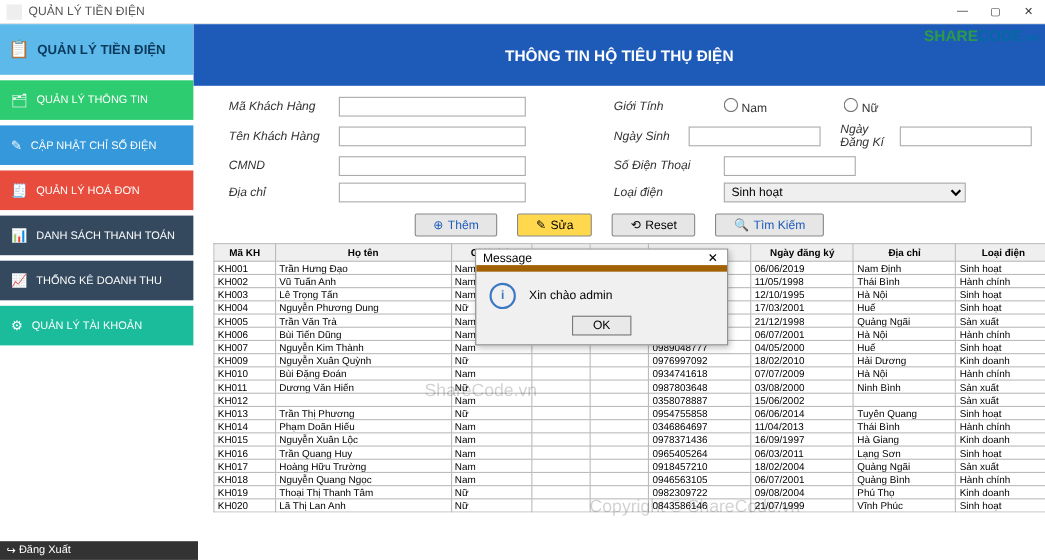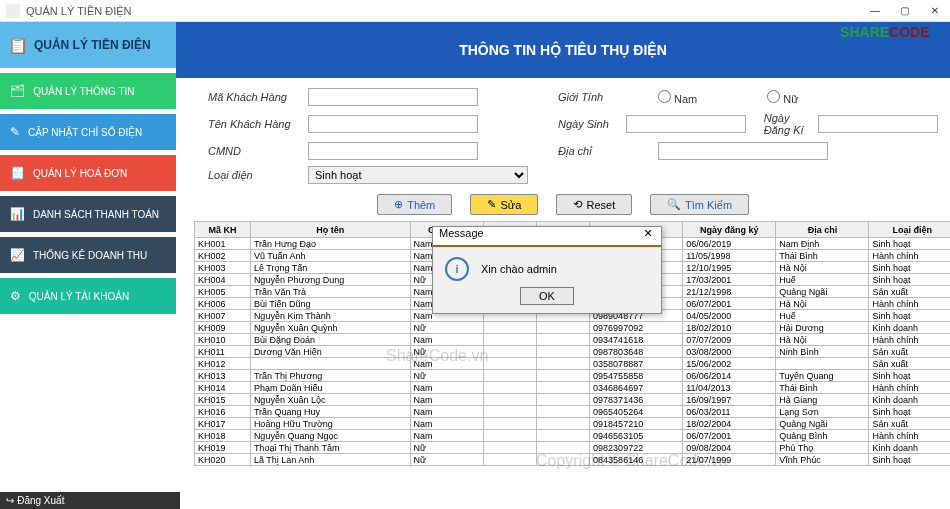--- a/index.html
+++ b/index.html
@@ -16,42 +16,42 @@
   .navgap { height: 5px; }
   .green { background: #2ecc71; }
   .blue  { background: #3498db; }
   .red   { background: #e74c3c; }
   .grey  { background: #34495e; }
   .teal  { background: #1abc9c; }
   .navitem .ni { margin-right: 8px; font-size: 12px; }
   .main { flex: 1; position: relative; background: #fff; }
   .header-band { background: #1e5bb8; color: #fff; height: 56px; display: flex; align-items: center; justify-content: center; font-size: 14px; font-weight: 700; }
   .logo-share { position: absolute; top: 2px; right: 6px; font-size: 14px; font-weight: 700; }
-  .logo-share .s { color: #2a9b47; } .logo-share .c { color: #7f1d1d; } .logo-share .v { color: #036aa8; font-size: 10px; }
+  .logo-share .s { color: #2a9b47; } .logo-share .c { color: #0369a1; } .logo-share .v { color: #036aa8; font-size: 10px; }
   .form-area { padding: 10px 12px 6px 32px; display: grid; grid-template-columns: 330px 380px; column-gap: 20px; row-gap: 6px; font-size: 11px; color: #333; }
   .frow { display: flex; align-items: center; }
   .frow label { width: 100px; font-style: italic; }
   .frow input[type=text], .frow select { border: 1px solid #aaa; height: 18px; font-size: 11px; padding: 0 2px; }
   .frow input.wide { width: 170px; }
   .frow input.med  { width: 120px; }
   .frow select { width: 220px; }
   .radio-lbl { margin-right: 70px; }
   .btnrow { display: flex; gap: 18px; justify-content: center; padding: 4px 0 6px 0; }
   .btn { font-size: 11px; padding: 3px 16px; border: 1px solid #888; border-radius: 2px; background: #e6e6e6; display: flex; align-items: center; gap: 4px; cursor: pointer; }
   .btn.blueb { color: #1e5bb8; }
   .btn.yellb { background: #ffd84d; }
   .grid { margin: 0 18px; font-size: 9px; border-collapse: collapse; width: calc(100% - 12px); }
   .grid th, .grid td { border: 1px solid #bbb; padding: 0 3px; white-space: nowrap; overflow: hidden; text-overflow: ellipsis; }
   .grid th { background: #efefef; font-weight: 700; text-align: center; height: 16px; }
   .grid td { height: 12px; }
   .grid-wrap { max-height: 248px; overflow: hidden; }
   .footer { position: absolute; left: 0; bottom: 0; height: 17px; width: 180px; background: #333; color: #fff; font-size: 10px; display: flex; align-items: center; padding-left: 6px; cursor: pointer; }
   
   .modal { position: absolute; top: 226px; left: 432px; width: 230px; background: #f0f0f0; border: 1px solid #888; box-shadow: 2px 2px 6px rgba(0,0,0,0.25); font-size: 11px; }
-  .modal-title { background: #fff; height: 20px; display: flex; align-items: flex-start; padding-left: 6px; border-bottom: 2px solid #a16207; }
+  .modal-title { background: #fff; height: 20px; display: flex; align-items: flex-end; padding-left: 6px; border-bottom: 6px solid #a16207; }
   .modal-title .x { margin-left: auto; width: 26px; text-align: center; }
   .modal-body { display: flex; align-items: center; padding: 10px 12px 6px 12px; gap: 12px; }
   .info-ico { width: 24px; height: 24px; border-radius: 50%; border: 2px solid #3b78c4; color: #3b78c4; font-weight: 700; display: flex; align-items: center; justify-content: center; }
   .modal-foot { text-align: center; padding-bottom: 8px; }
   .modal-foot button { font-size: 11px; padding: 2px 18px; border: 1px solid #777; background: #e9e9e9; text-align: right; }
   .wm { position: absolute; font-size: 16px; color: rgba(0,0,0,0.18); pointer-events: none; }
   .wm1 { top: 325px; left: 210px; }
   .wm2 { top: 430px; left: 360px; }
 </style>
 </head>
@@ -129,20 +129,24 @@
       <div class="frow">
           <label>Ngày Sinh</label>
         <input type="text" class="med" style="">
         <label style="width:80px;margin-left:18px">Ngày Đăng Kí</label>
         <input type="text" class="med" style="">
       </div>
 
       <div class="frow">
           <label>CMND</label>
           <input type="text" class="wide" style="">
+        </div>
+      <div class="frow">
+          <label>Số Điện Thoại</label>
+          <input type="text" class="med" style="">
         </div>
 
       <div class="frow">
           <label>Địa chỉ</label>
           <input type="text" class="wide" style="">
         </div>
       <div class="frow">
           <label>Loại điện</label>
         <select><option>Sinh hoạt</option></select>
       </div>

